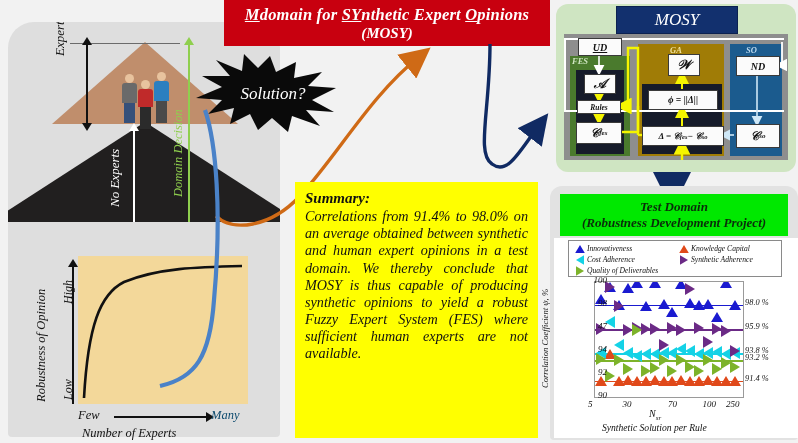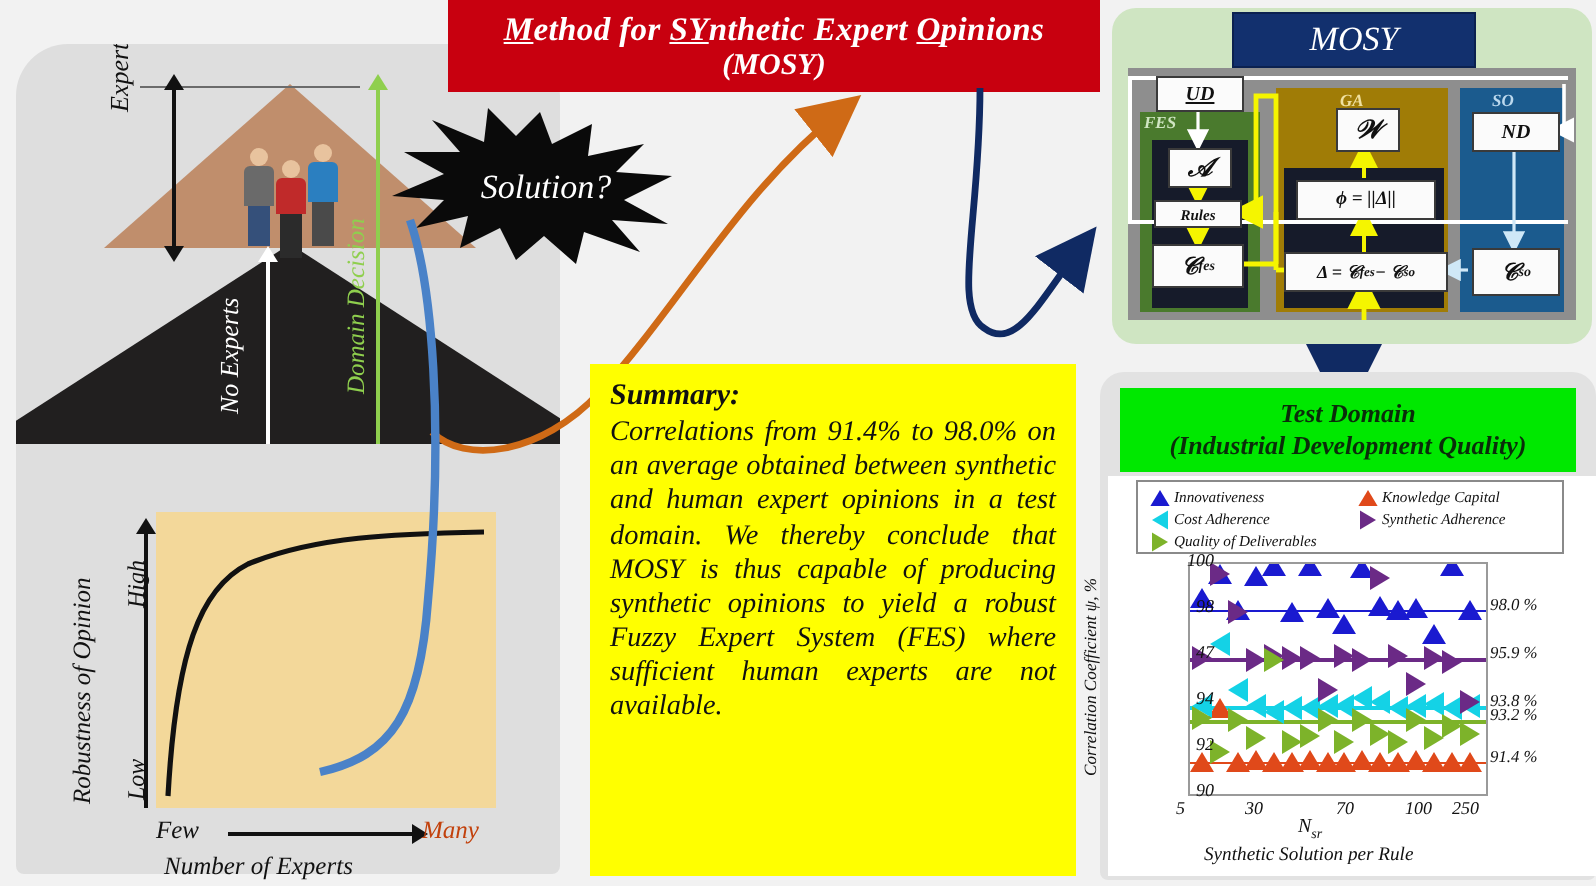--- a/index.html
+++ b/index.html
@@ -42,21 +42,21 @@
   .rob-plot{position:absolute;left:62px;top:12px;width:170px;height:148px;background:#f3d89a;}
   .rob-ylab{position:absolute;left:18px;top:158px;font-style:italic;font-size:12.5px;color:#111;
     transform:rotate(-90deg);transform-origin:left top;white-space:nowrap;}
   .rob-low{position:absolute;left:45px;top:156px;font-style:italic;font-size:12px;color:#111;
     transform:rotate(-90deg);transform-origin:left top;white-space:nowrap;}
   .rob-high{position:absolute;left:45px;top:60px;font-style:italic;font-size:12px;color:#111;
     transform:rotate(-90deg);transform-origin:left top;white-space:nowrap;}
   .rob-yarrow{position:absolute;left:56px;top:22px;width:2px;height:138px;background:#111;}
   .rob-yarrow:before{content:"";position:absolute;left:-4px;top:-7px;border-left:5px solid transparent;border-right:5px solid transparent;border-bottom:8px solid #111;}
   .rob-few{position:absolute;left:62px;top:164px;font-style:italic;font-size:12.5px;color:#111;}
-  .rob-many{position:absolute;left:195px;top:164px;font-style:italic;font-size:12.5px;color:#c2410c;}
+  .rob-many{position:absolute;left:195px;top:164px;font-style:italic;font-size:12.5px;color:#0c4a6e;}
   .rob-xarrow{position:absolute;left:98px;top:172px;width:92px;height:2px;background:#111;}
   .rob-xarrow:after{content:"";position:absolute;right:-8px;top:-4px;border-top:5px solid transparent;border-bottom:5px solid transparent;border-left:8px solid #111;}
   .rob-xlab{position:absolute;left:66px;top:182px;font-style:italic;font-size:12.5px;color:#111;}
 
   
   .title-banner{position:absolute;left:224px;top:0;width:326px;height:46px;background:#c8000f;
     display:flex;flex-direction:column;align-items:center;justify-content:center;}
   .title-banner .l1{color:#fff;font-style:italic;font-weight:bold;font-size:16.5px;white-space:nowrap;letter-spacing:.2px;}
   .title-banner .l2{color:#fff;font-style:italic;font-weight:bold;font-size:15px;}
   .title-banner .u{text-decoration:underline;}
@@ -174,21 +174,21 @@
       <div class="rob-low">Low</div>
       <div class="rob-high">High</div>
       <div class="rob-few">Few</div>
       <div class="rob-xarrow"></div>
       <div class="rob-many">Many</div>
       <div class="rob-xlab">Number of Experts</div>
     </div>
   </div>
 
   <div class="title-banner">
-    <div class="l1"><span class="u">M</span><span>ethod for </span><span class="u">SY</span><span>nthetic Expert </span><span class="u">O</span><span>pinions</span></div>
+    <div class="l1"><span class="u">M</span><span>domain for </span><span class="u">SY</span><span>nthetic Expert </span><span class="u">O</span><span>pinions</span></div>
     <div class="l2">(MOSY)</div>
   </div>
 
   <div class="burst">
     <svg width="140" height="80" viewBox="0 0 140 80">
       <polygon points="0,44 26,33 6,22 34,22 20,6 46,17 48,0 62,14 74,2 80,18 100,8 98,24 126,18 112,32 140,34 116,46 138,58 110,56 124,72 96,62 92,78 76,64 62,76 54,60 34,70 38,54 12,60 26,46" fill="#0a0a0a"></polygon>
     </svg>
     <div class="burst-txt">Solution?</div>
   </div>
 
@@ -265,21 +265,21 @@
   </div>
 
   <div class="summary">
     <h3>Summary:</h3>
     <p>Correlations from 91.4% to 98.0% on an average obtained between synthetic and human expert opinions in a test domain. We thereby conclude that MOSY is thus capable of producing synthetic opinions to yield a robust Fuzzy Expert System (FES) where sufficient human experts are not available.</p>
   </div>
 
   <div class="panel-test">
     <div class="td-banner">
       <div>Test Domain</div>
-      <div>(Industrial Development Quality)</div>
+      <div>(Robustness Development Project)</div>
     </div>
     <div class="chart">
       <div class="legend" id="legend-box">
           <div class="tri tri-up" style="color: rgb(26, 26, 208); left: 5px; top: 3px; border-left-width: 6px; border-right-width: 6px; border-bottom-width: 10px; transform: scale(0.8);"></div>
           <div class="lg-item" style="left: 18px; top: 3px;">Innovativeness</div>
           <div class="tri tri-up" style="color: rgb(224, 73, 26); left: 109px; top: 3px; border-left-width: 6px; border-right-width: 6px; border-bottom-width: 10px; transform: scale(0.8);"></div>
           <div class="lg-item" style="left: 122px; top: 3px;">Knowledge Capital</div>
           <div class="tri tri-left" style="color: rgb(20, 210, 230); left: 6px; top: 13px; border-top-width: 6px; border-bottom-width: 6px; border-right-width: 10px; transform: scale(0.8);"></div>
           <div class="lg-item" style="left: 18px; top: 14px;">Cost Adherence</div>
           <div class="tri tri-right" style="color: rgb(107, 42, 134); left: 110px; top: 13px; border-top-width: 6px; border-bottom-width: 6px; border-left-width: 10px; transform: scale(0.8);"></div>

